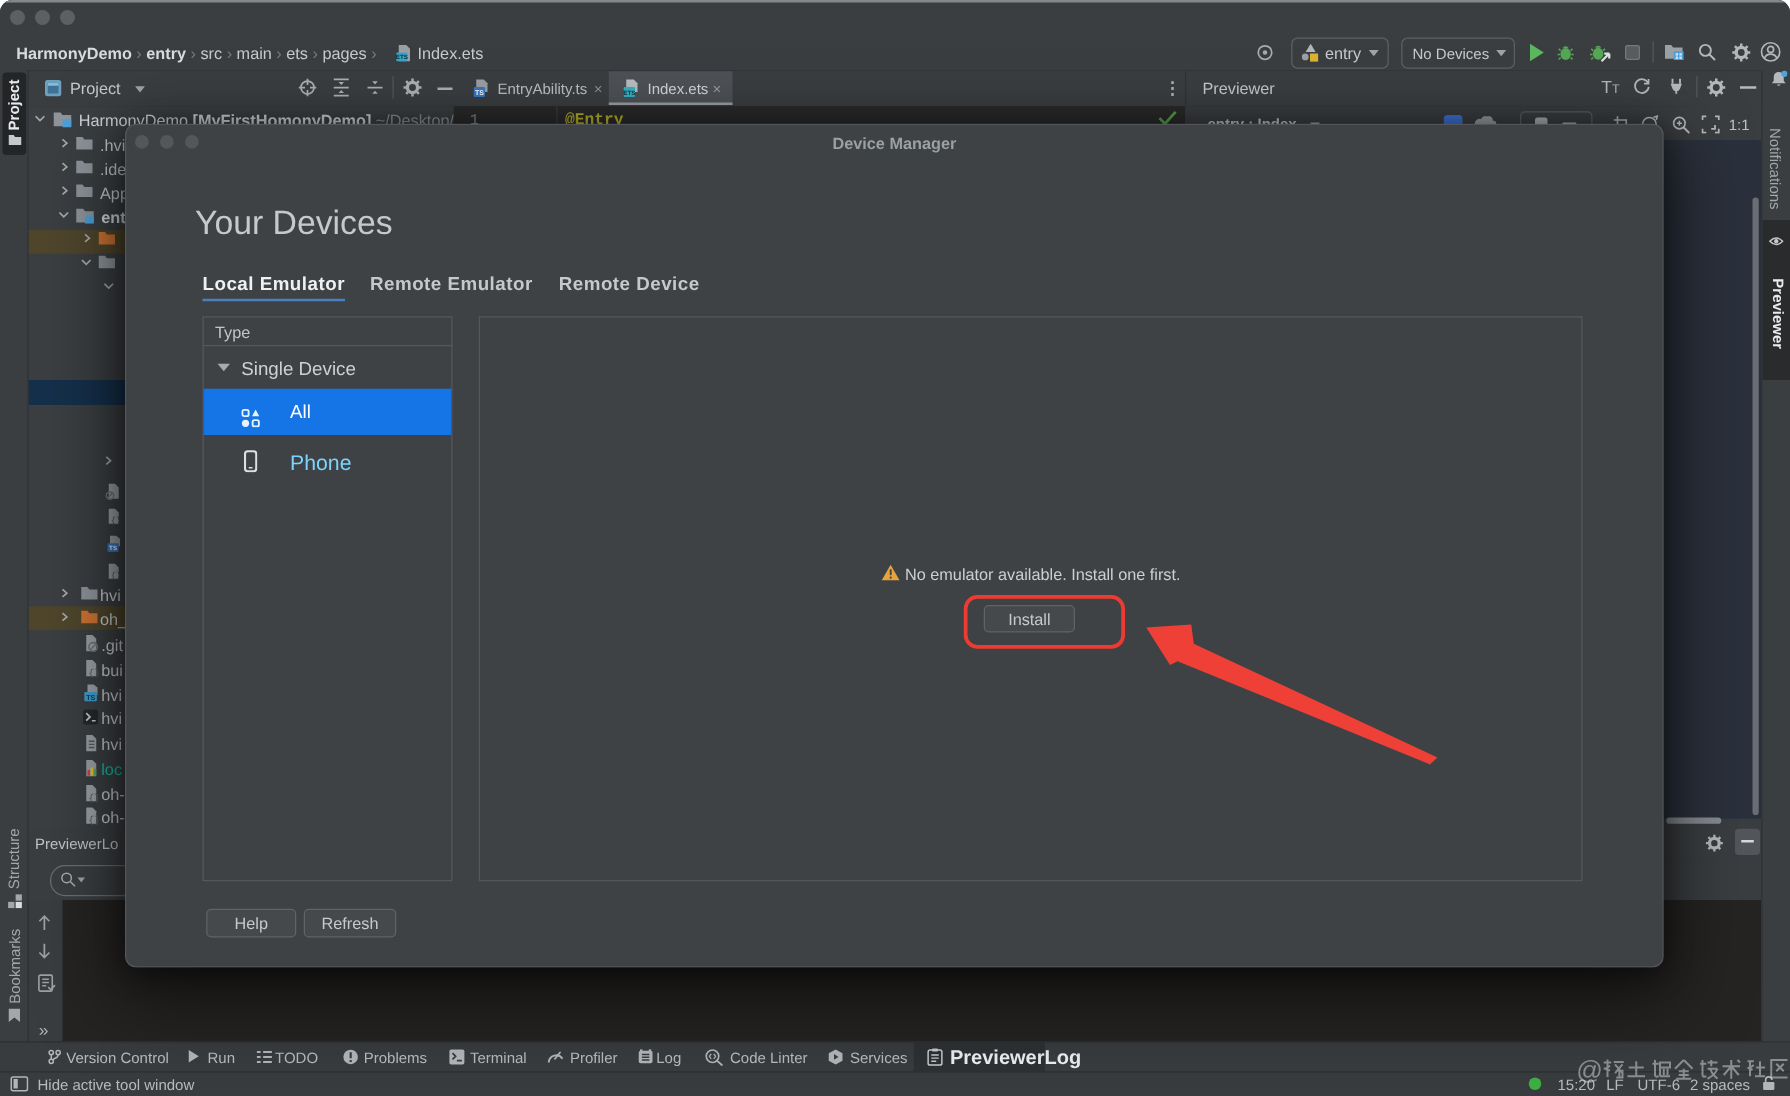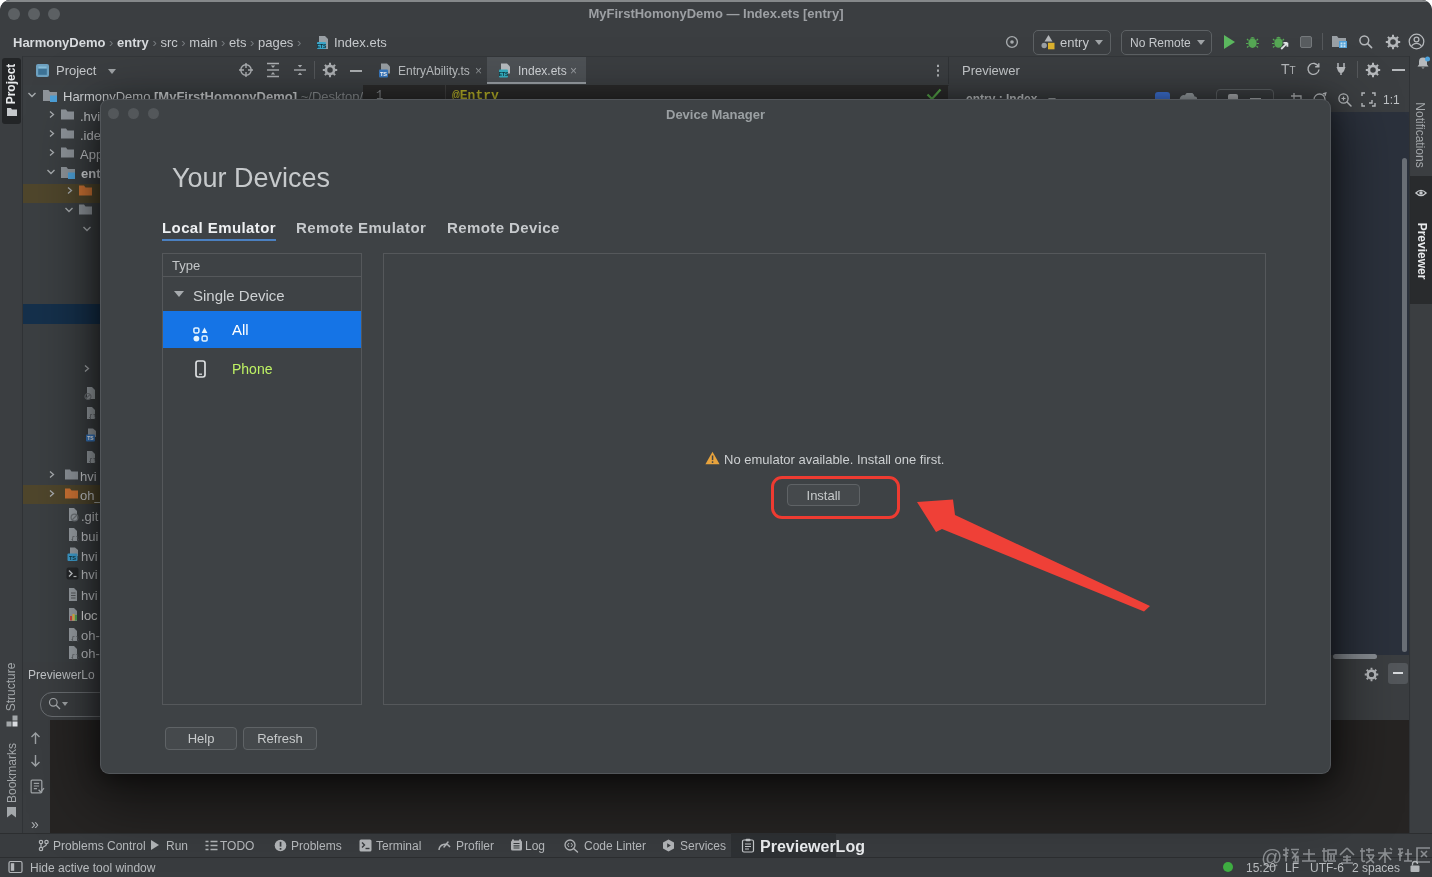--- a/index.html
+++ b/index.html
@@ -10,21 +10,20 @@
 </style>
 </head>
 <body>
 <div id="root">
 
 <div class="abs" style="left:0;top:0;width:1432px;height:28px;background:#3b3e41;"></div>
 <div class="abs" style="left:0;top:0;width:1432px;height:2px;background:#85888a;border-radius:10px 10px 0 0;"></div>
 <div class="abs" style="left:8px;top:8px;width:12px;height:12px;border-radius:50%;background:#5c6063;"></div>
 <div class="abs" style="left:28px;top:8px;width:12px;height:12px;border-radius:50%;background:#5c6063;"></div>
 <div class="abs" style="left:48px;top:8px;width:12px;height:12px;border-radius:50%;background:#5c6063;"></div>
-<div class="txt" style="left:0;top:6px;width:1432px;text-align:center;font-size:13px;font-weight:bold;color:#9da0a4;">MyFirstHomonyDemo — Index.ets [entry]</div>
 
 <div class="abs" style="left:0;top:28px;width:1432px;height:28px;background:#3b3e41;border-bottom:1px solid #333639;"></div>
 <div id="crumbs">
   <div class="txt" style="left:13px;top:35px;font-size:13px;color:#c7cacd;">
     <b style="color:#d8dbde;">HarmonyDemo</b><span style="color:#777b7f;"> › </span><b style="color:#d8dbde;">entry</b><span style="color:#777b7f;"> › </span>src<span style="color:#777b7f;"> › </span>main<span style="color:#777b7f;"> › </span>ets<span style="color:#777b7f;"> › </span>pages<span style="color:#777b7f;"> › </span></div>
   <svg class="abs" style="left:315px;top:35px;" width="15" height="15" viewBox="0 0 15 15">
     <path d="M4 1 h6 l3 3 v10 h-9 z" fill="#9aa0a5"></path>
     <rect x="2" y="7" width="9" height="7" rx="1" fill="#3ba6c9"></rect>
     <text x="6.5" y="12.6" font-size="5" font-weight="bold" fill="#0e2a33" text-anchor="middle" font-family="Liberation Sans">ETS</text>
   </svg>
@@ -37,21 +36,21 @@
   </svg>
   <div class="abs" style="left:1033px;top:30px;width:76px;height:23px;border:1px solid #5d6164;border-radius:5px;"></div>
   <svg class="abs" style="left:1041px;top:34px;" width="15" height="17" viewBox="0 0 15 17">
     <path d="M7.5 1 L11.5 7.5 H3.5 Z" fill="#b4b7ba"></path>
     <circle cx="3.2" cy="11.5" r="2.7" fill="#9aa0a5"></circle>
     <rect x="7" y="8.8" width="6.5" height="6.5" fill="#dcb22e"></rect>
   </svg>
   <div class="txt" style="left:1060px;top:35px;font-size:13px;color:#c7cacd;">entry</div>
   <div class="abs" style="left:1095px;top:40px;width:0;height:0;border-left:4px solid transparent;border-right:4px solid transparent;border-top:5px solid #a0a4a7;"></div>
   <div class="abs" style="left:1121px;top:30px;width:89px;height:23px;border:1px solid #5d6164;border-radius:5px;"></div>
-  <div class="txt" style="left:1130px;top:36px;font-size:12px;color:#c7cacd;">No Remote</div>
+  <div class="txt" style="left:1130px;top:36px;font-size:12px;color:#c7cacd;">No Devices</div>
   <div class="abs" style="left:1197px;top:40px;width:0;height:0;border-left:4px solid transparent;border-right:4px solid transparent;border-top:5px solid #a0a4a7;"></div>
   <div class="abs" style="left:1224px;top:35px;width:0;height:0;border-top:7px solid transparent;border-bottom:7px solid transparent;border-left:11px solid #5cb85f;"></div>
   <svg class="abs" style="left:1245px;top:34px;" width="15" height="15" viewBox="0 0 15 15">
     <ellipse cx="7.5" cy="9.2" rx="4.2" ry="4.8" fill="#56a755"></ellipse>
     <path d="M3.5 6.5 L2 5 M11.5 6.5 L13 5 M3 9.5 H1 M12 9.5 H14 M3.5 12 L2 13.5 M11.5 12 L13 13.5" stroke="#56a755" stroke-width="1.2" fill="none"></path>
     <path d="M5 4.5 A2.8 2.8 0 0 1 10 4.5 z" fill="#56a755"></path>
   </svg>
   <svg class="abs" style="left:1272px;top:34px;" width="17" height="16" viewBox="0 0 17 16">
     <ellipse cx="6.5" cy="9" rx="4.2" ry="4.8" fill="#56a755"></ellipse>
     <path d="M2.5 6.5 L1 5 M10.5 6.5 L12 5 M2 9.5 H0 M2.5 12 L1 13.5" stroke="#56a755" stroke-width="1.2" fill="none"></path>
@@ -306,21 +305,21 @@
         <path d="M3 1 h5 l3 3 v10 H3 z" fill="#9aa0a5"></path>
         <path d="M5 6 h4.5 M5 8.5 h4.5 M5 11 h4.5" stroke="#56595c" stroke-width="1.1"></path>
       </svg>
   <div class="txt" style="left:81px;top:588px;font-size:13px;color:#c6c9cc;">hvi</div>
   <svg class="abs" style="left:66px;top:607px;" width="13" height="15" viewBox="0 0 13 15">
         <path d="M3 1 h5 l3 3 v10 H3 z" fill="#9aa0a5"></path>
         <rect x="4" y="9" width="2" height="4.5" fill="#d04444"></rect>
         <rect x="6.5" y="7" width="2" height="6.5" fill="#e8b93c"></rect>
         <rect x="9" y="8" width="2" height="5.5" fill="#56a755"></rect>
       </svg>
-  <div class="txt" style="left:81px;top:608px;font-size:13px;color:#e5e5e5;">loc</div>
+  <div class="txt" style="left:81px;top:608px;font-size:13px;color:#14b8a6;">loc</div>
   <svg class="abs" style="left:66px;top:627px;" width="13" height="15" viewBox="0 0 13 15">
         <path d="M3 1 h5 l3 3 v10 H3 z" fill="#9aa0a5"></path>
         <text x="4.5" y="13.5" font-size="8" fill="#55595d" font-family="Liberation Mono">{}</text>
       </svg>
   <div class="txt" style="left:81px;top:628px;font-size:13px;color:#c6c9cc;">oh-</div>
   <svg class="abs" style="left:66px;top:645px;" width="13" height="15" viewBox="0 0 13 15">
         <path d="M3 1 h5 l3 3 v10 H3 z" fill="#9aa0a5"></path>
         <text x="4.5" y="13.5" font-size="8" fill="#55595d" font-family="Liberation Mono">{}</text>
       </svg>
   <div class="txt" style="left:81px;top:646px;font-size:13px;color:#c6c9cc;">oh-</div>
@@ -408,21 +407,21 @@
 </div>
 
 <div id="toolwin">
   <div class="abs" style="left:0;top:833px;width:1432px;height:24px;background:#393c3f;border-top:1px solid #2c2e30;"></div>
   <svg class="abs" style="left:38px;top:839px;" width="11" height="13" viewBox="0 0 11 13">
     <circle cx="3" cy="3" r="1.7" fill="none" stroke="#b3b6b9" stroke-width="1.2"></circle>
     <circle cx="8.5" cy="3" r="1.7" fill="none" stroke="#b3b6b9" stroke-width="1.2"></circle>
     <circle cx="3" cy="10" r="1.7" fill="none" stroke="#b3b6b9" stroke-width="1.2"></circle>
     <path d="M3 4.7 V8.3 M8.5 4.7 c0 3 -3 2.5 -4 4" fill="none" stroke="#b3b6b9" stroke-width="1.2"></path>
   </svg>
-  <div class="txt" style="left:53px;top:839px;font-size:12px;color:#b8bbbe;">Problems Control</div>
+  <div class="txt" style="left:53px;top:839px;font-size:12px;color:#b8bbbe;">Version Control</div>
   <div class="abs" style="left:151px;top:840px;width:0;height:0;border-top:5px solid transparent;border-bottom:5px solid transparent;border-left:8px solid #b3b6b9;"></div>
   <div class="txt" style="left:166px;top:839px;font-size:12px;color:#b8bbbe;">Run</div>
   <svg class="abs" style="left:205px;top:840px;" width="13" height="11" viewBox="0 0 13 11">
     <path d="M0.5 1.5 h3 M0.5 5.5 h3 M0.5 9.5 h3 M5.5 1.5 h7 M5.5 5.5 h7 M5.5 9.5 h7" stroke="#b3b6b9" stroke-width="1.6"></path>
   </svg>
   <div class="txt" style="left:220px;top:839px;font-size:12px;color:#b8bbbe;">TODO</div>
   <svg class="abs" style="left:274px;top:839px;" width="13" height="13" viewBox="0 0 13 13">
     <circle cx="6.5" cy="6.5" r="5.8" fill="#b3b6b9"></circle>
     <rect x="5.7" y="2.8" width="1.7" height="4.8" fill="#393c3f"></rect>
     <rect x="5.7" y="9" width="1.7" height="1.7" fill="#393c3f"></rect>
@@ -533,21 +532,21 @@
         </g>
   </svg>
 </div>
 
 <div id="dialog">
   <div class="abs" style="left:100px;top:99px;width:1231px;height:675px;background:#3e4245;border-radius:9px;box-shadow:0 18px 60px 8px rgba(0,0,0,0.55), 0 4px 22px rgba(0,0,0,0.45);border:1px solid rgba(120,124,128,0.35);box-sizing:border-box;"></div>
   <div class="abs" style="left:108px;top:108px;width:11px;height:11px;border-radius:50%;background:#53575a;"></div>
   <div class="abs" style="left:128px;top:108px;width:11px;height:11px;border-radius:50%;background:#53575a;"></div>
   <div class="abs" style="left:148px;top:108px;width:11px;height:11px;border-radius:50%;background:#53575a;"></div>
   <div class="txt" style="left:100px;top:107px;width:1231px;text-align:center;font-size:13px;font-weight:bold;color:#9ba0a3;">Device Manager</div>
-  <div class="txt" style="left:172px;top:163px;font-size:27px;color:#c6c9cb;">Your Devices</div>
+  <div class="txt" style="left:156px;top:163px;font-size:27px;color:#c6c9cb;">Your Devices</div>
   <div class="txt" style="left:162px;top:219px;font-size:15px;font-weight:bold;letter-spacing:0.4px;color:#eef0f2;border-bottom:2px solid #4b80c0;padding-bottom:3px;">Local Emulator</div>
   <div class="txt" style="left:296px;top:219px;font-size:15px;font-weight:bold;letter-spacing:0.4px;color:#c6c9cc;">Remote Emulator</div>
   <div class="txt" style="left:447px;top:219px;font-size:15px;font-weight:bold;letter-spacing:0.4px;color:#c6c9cc;">Remote Device</div>
 
   <div class="abs" style="left:162px;top:253px;width:200px;height:452px;border:1px solid #55585b;box-sizing:border-box;"></div>
   <div class="abs" style="left:162px;top:253px;width:200px;height:24px;border-bottom:1px solid #55585b;box-sizing:border-box;"></div>
   <div class="txt" style="left:172px;top:258px;font-size:13px;color:#c3c6c8;">Type</div>
   <div class="abs" style="left:174px;top:291px;width:0;height:0;border-left:5px solid transparent;border-right:5px solid transparent;border-top:6px solid #a7abae;"></div>
   <div class="txt" style="left:193px;top:287px;font-size:15px;color:#ced1d3;">Single Device</div>
   <div class="abs" style="left:163px;top:311px;width:198px;height:37px;background:#1574e6;"></div>
@@ -555,21 +554,21 @@
     <rect x="0.9" y="0.9" width="5" height="5" rx="1.4" fill="none" stroke="#e4f4fe" stroke-width="1.5"></rect>
     <path d="M11.5 0.6 L14.4 5.9 H8.6 Z" fill="#e4f4fe"></path>
     <circle cx="3.4" cy="11.6" r="2.9" fill="#e4f4fe"></circle>
     <rect x="9.1" y="9.1" width="5" height="5" rx="1.4" fill="none" stroke="#e4f4fe" stroke-width="1.5"></rect>
   </svg>
   <div class="txt" style="left:232px;top:321px;font-size:15px;color:#ffffff;">All</div>
   <svg class="abs" style="left:195px;top:360px;" width="11" height="18" viewBox="0 0 11 18">
     <rect x="1" y="1" width="9" height="16" rx="2.2" fill="none" stroke="#dde0e2" stroke-width="1.7"></rect>
     <path d="M4 14.2 h3" stroke="#dde0e2" stroke-width="1.2"></path>
   </svg>
-  <div class="txt" style="left:232px;top:361px;font-size:14px;color:#bef264;">Phone</div>
+  <div class="txt" style="left:232px;top:361px;font-size:17px;color:#7dd3fc;">Phone</div>
 
   <div class="abs" style="left:383px;top:253px;width:883px;height:452px;border:1px solid #55585b;box-sizing:border-box;"></div>
   <svg class="abs" style="left:705px;top:451px;" width="15" height="14" viewBox="0 0 15 14">
     <path d="M7.5 0.8 L14.6 13.2 H0.4 Z" fill="#e8a33d"></path>
     <rect x="6.8" y="4.5" width="1.5" height="4.6" fill="#3e4245"></rect>
     <rect x="6.8" y="10.3" width="1.5" height="1.6" fill="#3e4245"></rect>
   </svg>
   <div class="txt" style="left:724px;top:452px;font-size:13px;color:#cdd0d2;">No emulator available. Install one first.</div>
   <div class="abs" style="left:787px;top:484px;width:73px;height:22px;background:#45494c;border:1px solid #5f6366;border-radius:4px;box-sizing:border-box;"></div>
   <div class="txt" style="left:787px;top:488px;width:73px;text-align:center;font-size:13px;color:#c7cacb;">Install</div>

